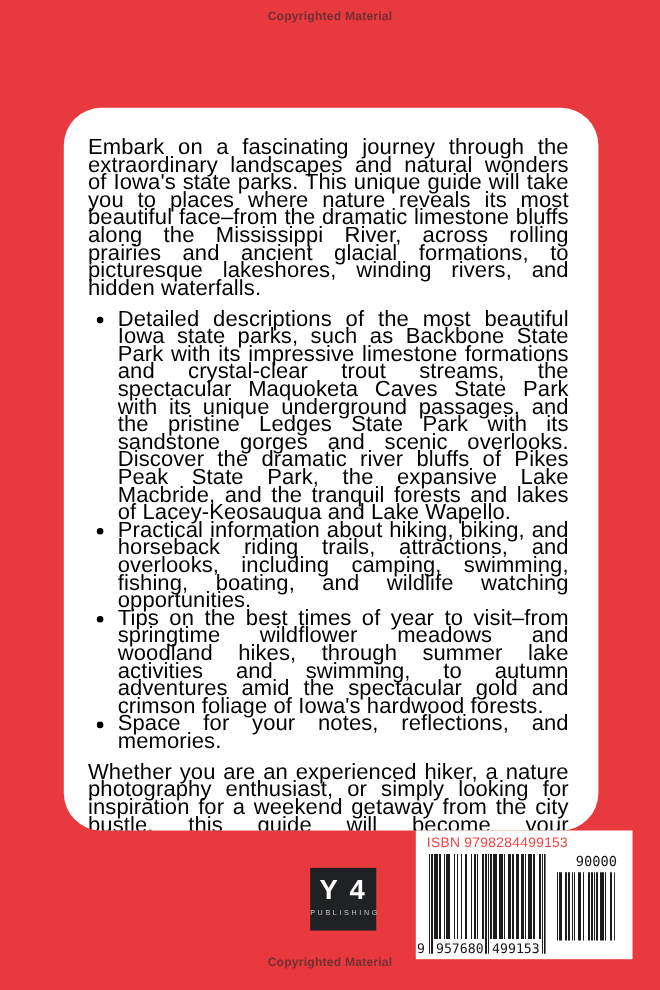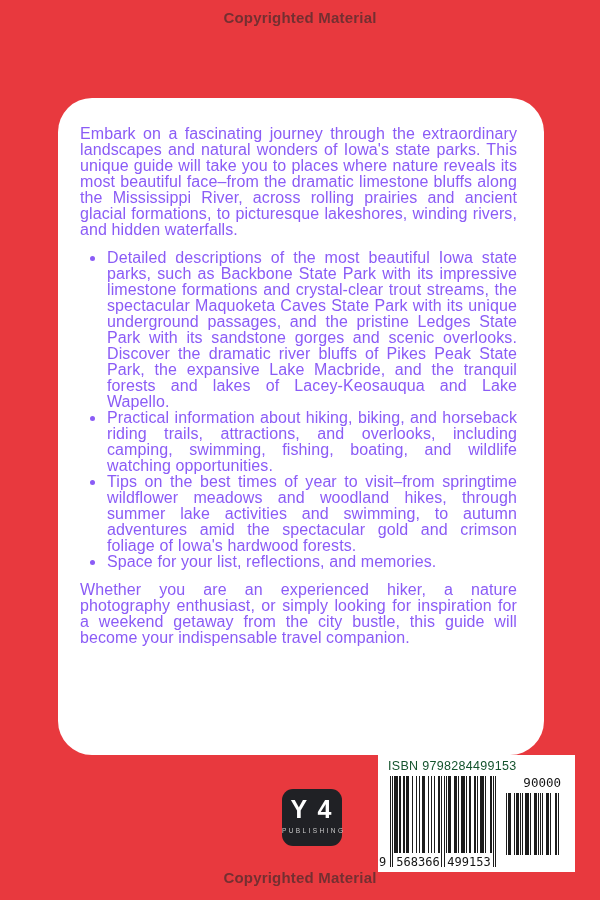--- a/index.html
+++ b/index.html
@@ -3,59 +3,59 @@
 <meta charset="utf-8">
 <style>
   html,body{margin:0;padding:0;background:#ffffff;}
   .page{
     position:relative;width:600px;height:900px;overflow:hidden;
     background:#e8393e;
     font-family:"Liberation Sans",sans-serif;
   }
   .copyright{
     position:absolute;left:0;width:100%;text-align:center;
-    font-size:15px;font-weight:bold;letter-spacing:.2px;
+    font-size:11px;font-weight:bold;letter-spacing:.2px;
     color:rgba(45,42,42,.62);
   }
   .copyright.top{top:9px;}
   .copyright.bottom{top:869px;}
   .card{
     position:absolute;left:58px;top:98px;width:486px;height:657px;
     background:#ffffff;border-radius:34px;box-sizing:border-box;
     padding:28px 27px 18px 22px;overflow:hidden;
   }
   .card p, .card li{
-    margin:0;font-size:16px;line-height:16px;color:#8b5cf6;
+    margin:0;font-size:20px;line-height:16px;color:#000000;
     text-align:justify;text-justify:inter-word;
     letter-spacing:.1px;
   }
   .card p{margin-bottom:12px;}
   .card p.last{margin-bottom:0;}
   .card ul{margin:0 0 12px 0;padding:0 0 0 26px;}
   .card li{padding-left:1px;}
   
   .logo{
     position:absolute;left:282px;top:789px;width:60px;height:57px;
-    background:#202125;text-align:center;box-sizing:border-box;border-radius:11px;
+    background:#202125;text-align:center;box-sizing:border-box;
   }
   .logo-name{
     display:block;margin-top:8px;font-size:25px;font-weight:bold;
     color:#ffffff;letter-spacing:2px;line-height:1;
   }
   .logo-sub{
     display:block;margin-top:5px;font-size:6.5px;letter-spacing:2.4px;
     color:#c9c9c9;
   }
   
   .barcode-box{
     position:absolute;left:378px;top:755px;width:197px;height:117px;
     background:#ffffff;
   }
   .isbn-label{
-    position:absolute;left:10px;top:4px;font-size:12.5px;color:#14532d;
+    position:absolute;left:10px;top:4px;font-size:12.5px;color:#ef4444;
     letter-spacing:.3px;white-space:nowrap;
   }
   .ean{
     position:absolute;left:12px;top:21px;width:106px;height:91px;
   }
   .ean svg, .addon-bars svg{display:block;width:100%;height:100%;shape-rendering:crispEdges;}
   .ean-digit{
     position:absolute;bottom:-2px;font-family:"DejaVu Sans Mono",monospace;
     font-size:12px;color:#141414;white-space:nowrap;
   }
@@ -77,36 +77,36 @@
 <div class="page">
 
   <div class="copyright top">Copyrighted Material</div>
 
   <div class="card">
     <p>Embark on a fascinating journey through the extraordinary landscapes and natural wonders of Iowa's state parks. This unique guide will take you to places where nature reveals its most beautiful face–from the dramatic limestone bluffs along the Mississippi River, across rolling prairies and ancient glacial formations, to picturesque lakeshores, winding rivers, and hidden waterfalls.</p>
     <ul>
       <li>Detailed descriptions of the most beautiful Iowa state parks, such as Backbone State Park with its impressive limestone formations and crystal-clear trout streams, the spectacular Maquoketa Caves State Park with its unique underground passages, and the pristine Ledges State Park with its sandstone gorges and scenic overlooks. Discover the dramatic river bluffs of Pikes Peak State Park, the expansive Lake Macbride, and the tranquil forests and lakes of Lacey-Keosauqua and Lake Wapello.</li>
       <li>Practical information about hiking, biking, and horseback riding trails, attractions, and overlooks, including camping, swimming, fishing, boating, and wildlife watching opportunities.</li>
       <li>Tips on the best times of year to visit–from springtime wildflower meadows and woodland hikes, through summer lake activities and swimming, to autumn adventures amid the spectacular gold and crimson foliage of Iowa's hardwood forests.</li>
-      <li>Space for your list, reflections, and memories.</li>
+      <li>Space for your notes, reflections, and memories.</li>
     </ul>
     <p>Whether you are an experienced hiker, a nature photography enthusiast, or simply looking for inspiration for a weekend getaway from the city bustle, this guide will become your indispensable travel companion.</p>
   </div>
 
   <div class="logo">
     <span class="logo-name">Y 4</span>
     <span class="logo-sub">PUBLISHING</span>
   </div>
 
   <div class="barcode-box">
     <div class="isbn-label">ISBN 9798284499153</div>
 
     <div class="ean">
       <span class="ean-digit d-lead">9</span>
-      <span class="ean-digit d-g1">568366</span>
+      <span class="ean-digit d-g1">957680</span>
       <span class="ean-digit d-g2">499153</span>
     <svg viewBox="0 0 95 100" preserveAspectRatio="none">
           <rect x="0" y="0" width="1" height="100" fill="#1c1c1c"></rect>
           <rect x="2" y="0" width="1" height="100" fill="#1c1c1c"></rect>
           <rect x="4" y="0" width="3" height="85" fill="#1c1c1c"></rect>
           <rect x="8" y="0" width="2" height="85" fill="#1c1c1c"></rect>
           <rect x="12" y="0" width="1" height="85" fill="#1c1c1c"></rect>
           <rect x="14" y="0" width="3" height="85" fill="#1c1c1c"></rect>
           <rect x="20" y="0" width="1" height="85" fill="#1c1c1c"></rect>
           <rect x="23" y="0" width="1" height="85" fill="#1c1c1c"></rect>

